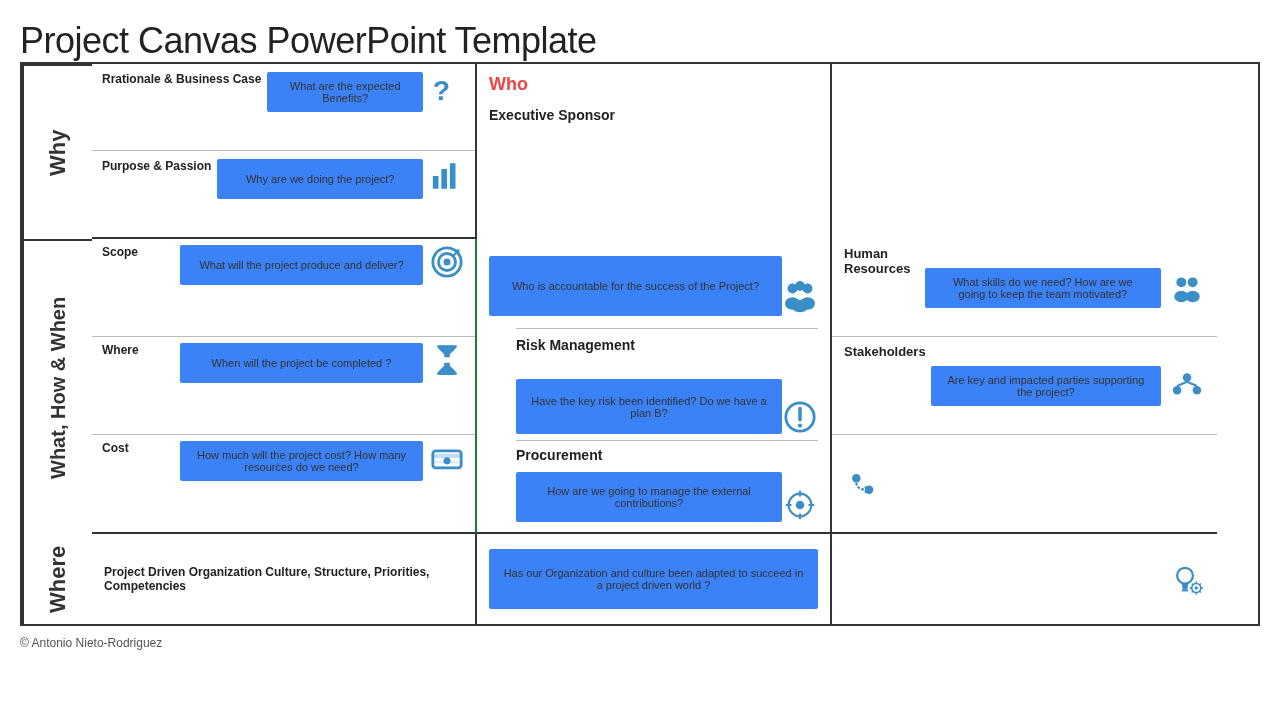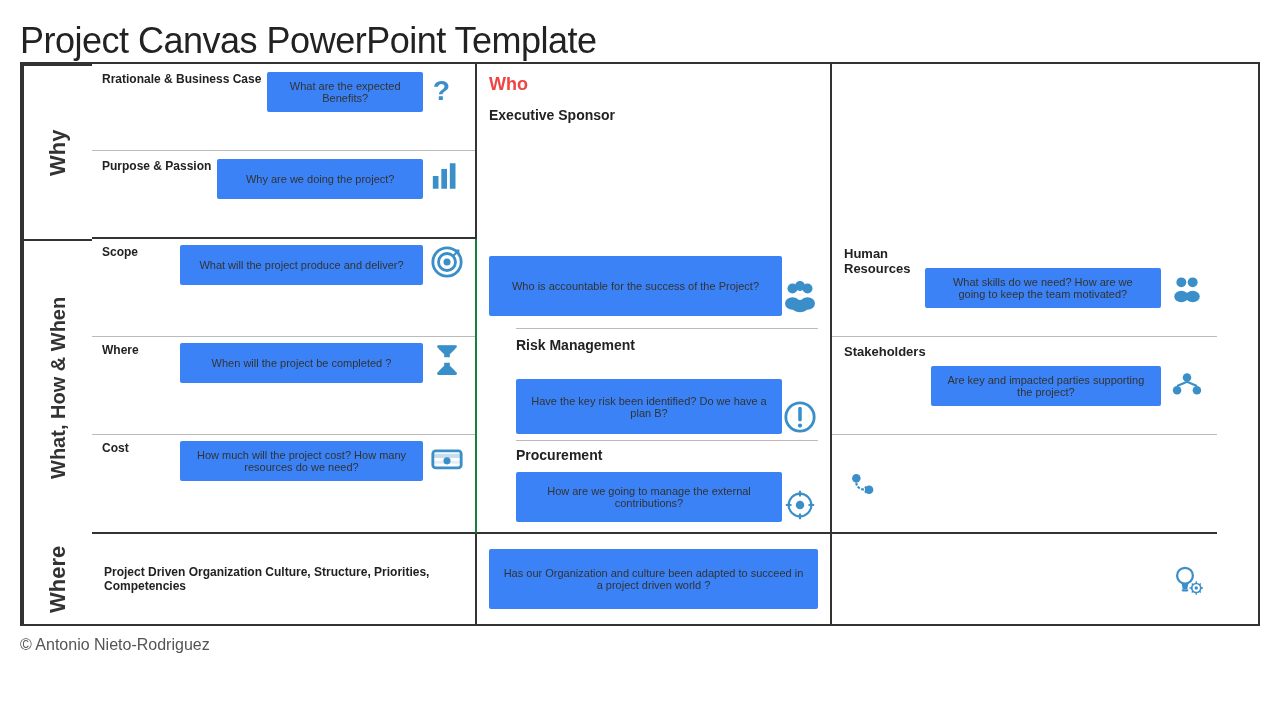--- a/index.html
+++ b/index.html
@@ -20,21 +20,21 @@
       font-size: 26px;
       color: #3a8fc9;
       flex-shrink: 0;
       display: flex;
       align-items: center;
       justify-content: center;
       width: 36px;
     }
     .footer {
       margin-top: 10px;
-      font-size: 16px;
+      font-size: 12px;
       color: #555;
     }
 
     
     .svg-icon {
       width: 34px;
       height: 34px;
       fill: #3a8fc9;
       flex-shrink: 0;
     }

